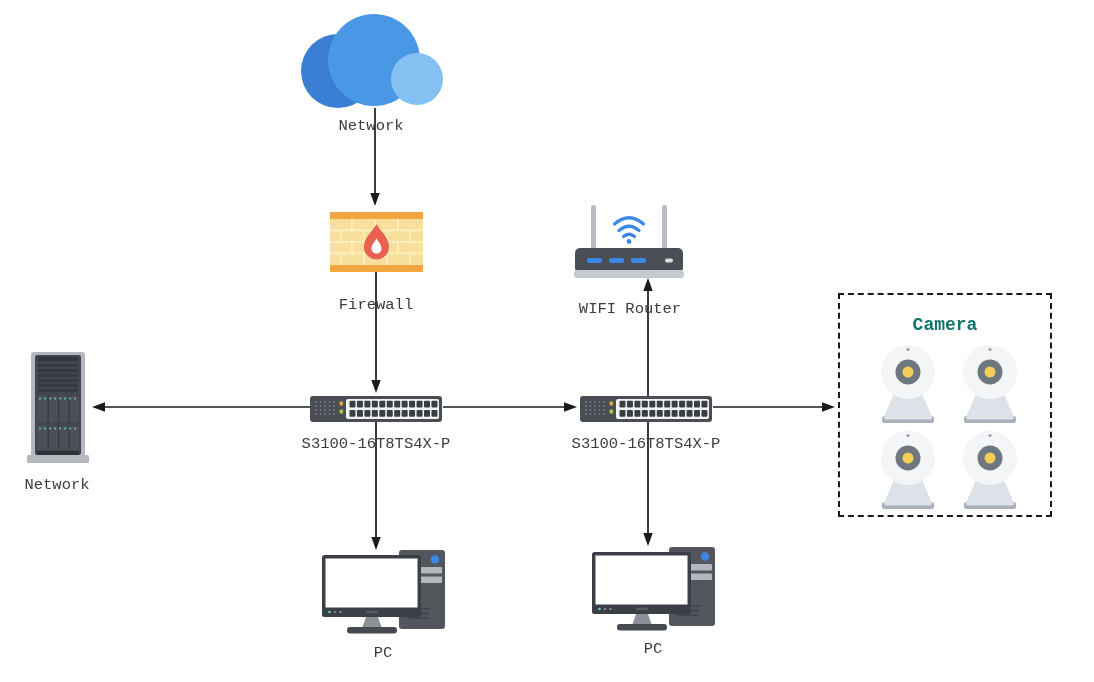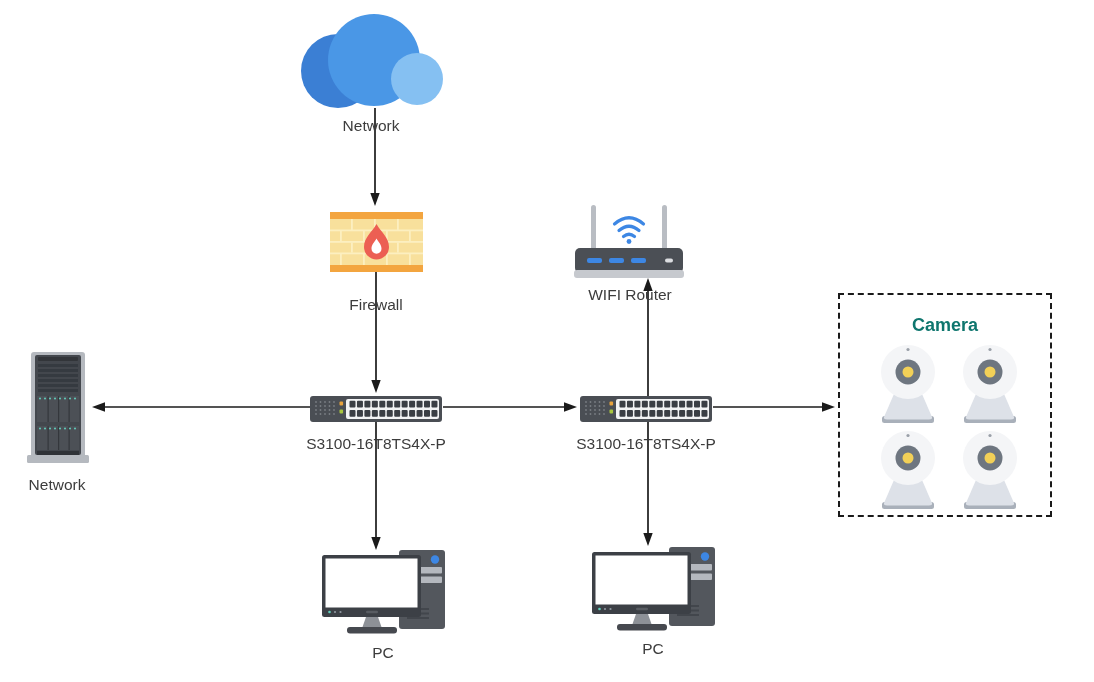--- a/index.html
+++ b/index.html
@@ -1,18 +1,18 @@
 <!DOCTYPE html>
 <html><head>
 <meta charset="utf-8">
 <style>
   html,body{margin:0;padding:0;background:#fff;}
   .canvas{
     position:relative;width:1094px;height:682px;background:#ffffff;
-    font-family:Liberation Sans, sans-serif;overflow:hidden;
+    font-family:Liberation Mono, monospace;overflow:hidden;
   }
   .wires{position:absolute;left:0;top:0;}
   .node{position:absolute;line-height:0;}
   .label{
     position:absolute;transform:translateX(-50%);
     font-size:15.5px;color:#3c3c3c;white-space:nowrap;line-height:22px;
   }
   .camera-box{position:absolute;border:2px dashed #1a1a1a;box-sizing:border-box;}
   .camera-title{
     position:absolute;left:50%;top:20px;transform:translateX(-50%);
@@ -104,21 +104,21 @@
         <circle cx="55" cy="38.5" r="2.4" fill="#3d87e4"></circle>
         <rect x="1" y="45" width="108" height="25" rx="5" fill="#4b4f55"></rect>
         <rect x="13" y="55" width="15" height="5" rx="2" fill="#3d87e4"></rect>
         <rect x="35" y="55" width="15" height="5" rx="2" fill="#3d87e4"></rect>
         <rect x="57" y="55" width="15" height="5" rx="2" fill="#3d87e4"></rect>
         <rect x="91" y="55.5" width="8" height="4" rx="2" fill="#dcdee1"></rect>
         <rect x="0" y="67" width="110" height="8" rx="3" fill="#c6c9ce"></rect>
       </svg>
     </span>
   </div>
-  <div class="label" style="left:630px;top:284px">WIFI Router</div>
+  <div class="label" style="left:630px;top:298px">WIFI Router</div>
 
   <div class="node" style="left:310px;top:396px">
     <span>
       <svg width="132" height="26" viewBox="0 0 132 26">
         <rect width="132" height="26" rx="3" fill="#4a4e54"></rect>
         <g fill="#7a7e84">
           <circle cx="6" cy="6" r="0.9"></circle>
             <circle cx="10.5" cy="6" r="0.9"></circle>
             <circle cx="15" cy="6" r="0.9"></circle>
             <circle cx="19.5" cy="6" r="0.9"></circle>

